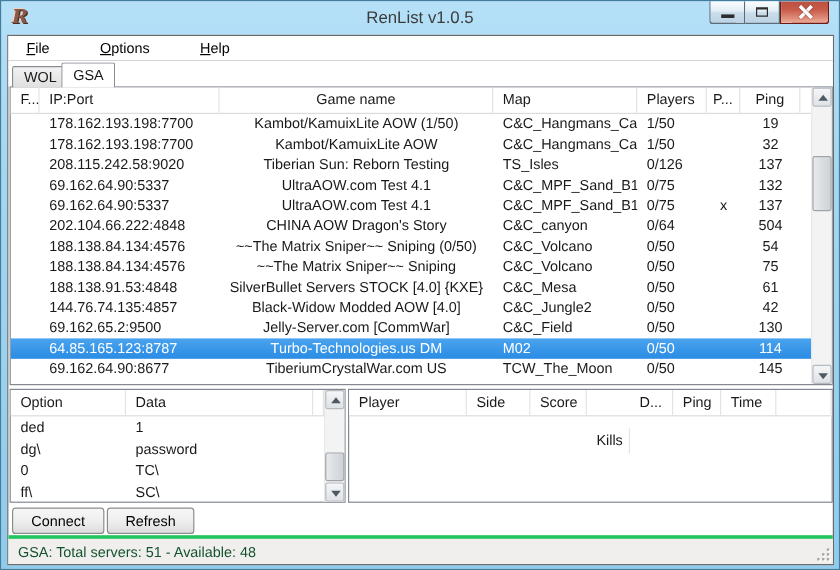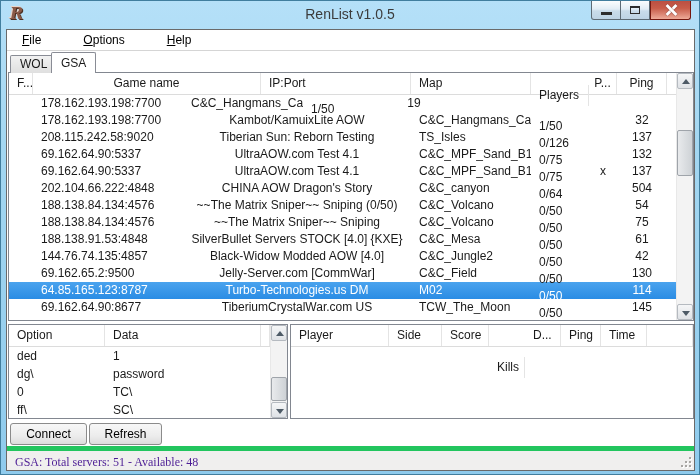--- a/index.html
+++ b/index.html
@@ -65,21 +65,21 @@
   .lv-players .lbody { right:0; }
 
   .srow { display:flex; height:17px; align-items:center; }
   .orow { display:flex; height:18px; align-items:center; }
   .c { height:17px; line-height:17px; padding-left:8px; white-space:nowrap; overflow:hidden; }
   .orow .c { height:18px; line-height:18px; }
   .srow.sel { background:linear-gradient(180deg,#4aa3ee,#2a8ce4); color:#fff; }
 
   
   .col-f{width:24px;} .col-ip{width:150px;} .col-game{width:228px;text-align:center;padding-left:0;}
-  .col-map{width:120px;} .col-players{width:58px;margin-top:12px;} .col-p{width:28px;text-align:center;padding-left:0;}
+  .col-map{width:120px;} .col-players{width:58px;} .col-p{width:28px;text-align:center;padding-left:0;}
   .col-ping{width:50px;text-align:center;padding-left:0;}
   
   .ocol0{width:96px;} .ocol1{width:156px;} .ocol2{width:9px;padding-left:0;}
   
   .pcol0{width:98px;} .pcol1{width:53px;} .pcol2{width:47px;} .pcol3{width:36px;margin-top:32px;}
   .pcol4{width:36px;} .pcol5{width:40px;} .pcol6{width:46px;} .pcol7{flex:1;padding-left:0;}
 
   
   .sb { position:absolute; right:0; top:0; bottom:0; width:17px; background:#f3f3f3;
     border-left:1px solid #e8e8e8; }
@@ -99,21 +99,21 @@
   .thumb-opts { top:52px; height:24px; }
 
   
   .btn { position:absolute; top:393px; height:22px; border:1px solid #8b8b8b; border-radius:3px;
     background:linear-gradient(180deg,#f7f7f7 0%,#ececec 60%,#dcdcdc 100%);
     text-align:center; line-height:20px; color:#000; }
   .btn-connect { left:3px; width:77px; }
   .btn-refresh { left:82px; width:73px; }
 
   .statusbar { position:absolute; left:0; right:0; bottom:0; height:24px; background:#f0efee;
-    border-top:5px solid #22c55e; line-height:23px; padding-left:8px; color:#4c1d95;font-family:Liberation Serif, serif; }
+    border-top:3px solid #22c55e; line-height:23px; padding-left:8px; color:#14532d; }
   .grip { position:absolute; right:2px; bottom:2px; width:13px; height:13px; }
   .grip i { position:absolute; width:2px; height:2px; background:#a8a6a3; box-shadow:1px 1px 0 #fff; }
   .g1{right:1px;bottom:1px;} .g2{right:5px;bottom:1px;} .g3{right:9px;bottom:1px;}
   .g4{right:1px;bottom:5px;} .g5{right:5px;bottom:5px;} .g6{right:1px;bottom:9px;}
 </style>
 </head>
 <body>
 
 <div class="window">
 
@@ -145,31 +145,32 @@
       </div>
 
     <div class="tabstrip">
         <div class="tab t0">WOL</div>
         <div class="tab t1 active">GSA</div>
       </div>
 
     <div class="listview lv-main">
       <div class="lhead">
           <div class="hc col-f">F...</div>
+          <div class="hc col-ip">IP:Port</div>
           <div class="hc col-game">Game name</div>
-          <div class="hc col-ip">IP:Port</div>
           <div class="hc col-map">Map</div>
           <div class="hc col-players">Players</div>
           <div class="hc col-p">P...</div>
           <div class="hc col-ping">Ping</div>
         </div>
       <div class="lbody">
           <div class="srow">
             <div class="c col-f"></div>
             <div class="c col-ip">178.162.193.198:7700</div>
+            <div class="c col-game">Kambot/KamuixLite AOW (1/50)</div>
             <div class="c col-map">C&amp;C_Hangmans_Ca...</div>
             <div class="c col-players">1/50</div>
             <div class="c col-p"></div>
             <div class="c col-ping">19</div>
           </div>
           <div class="srow">
             <div class="c col-f"></div>
             <div class="c col-ip">178.162.193.198:7700</div>
             <div class="c col-game">Kambot/KamuixLite AOW</div>
             <div class="c col-map">C&amp;C_Hangmans_Ca...</div>

